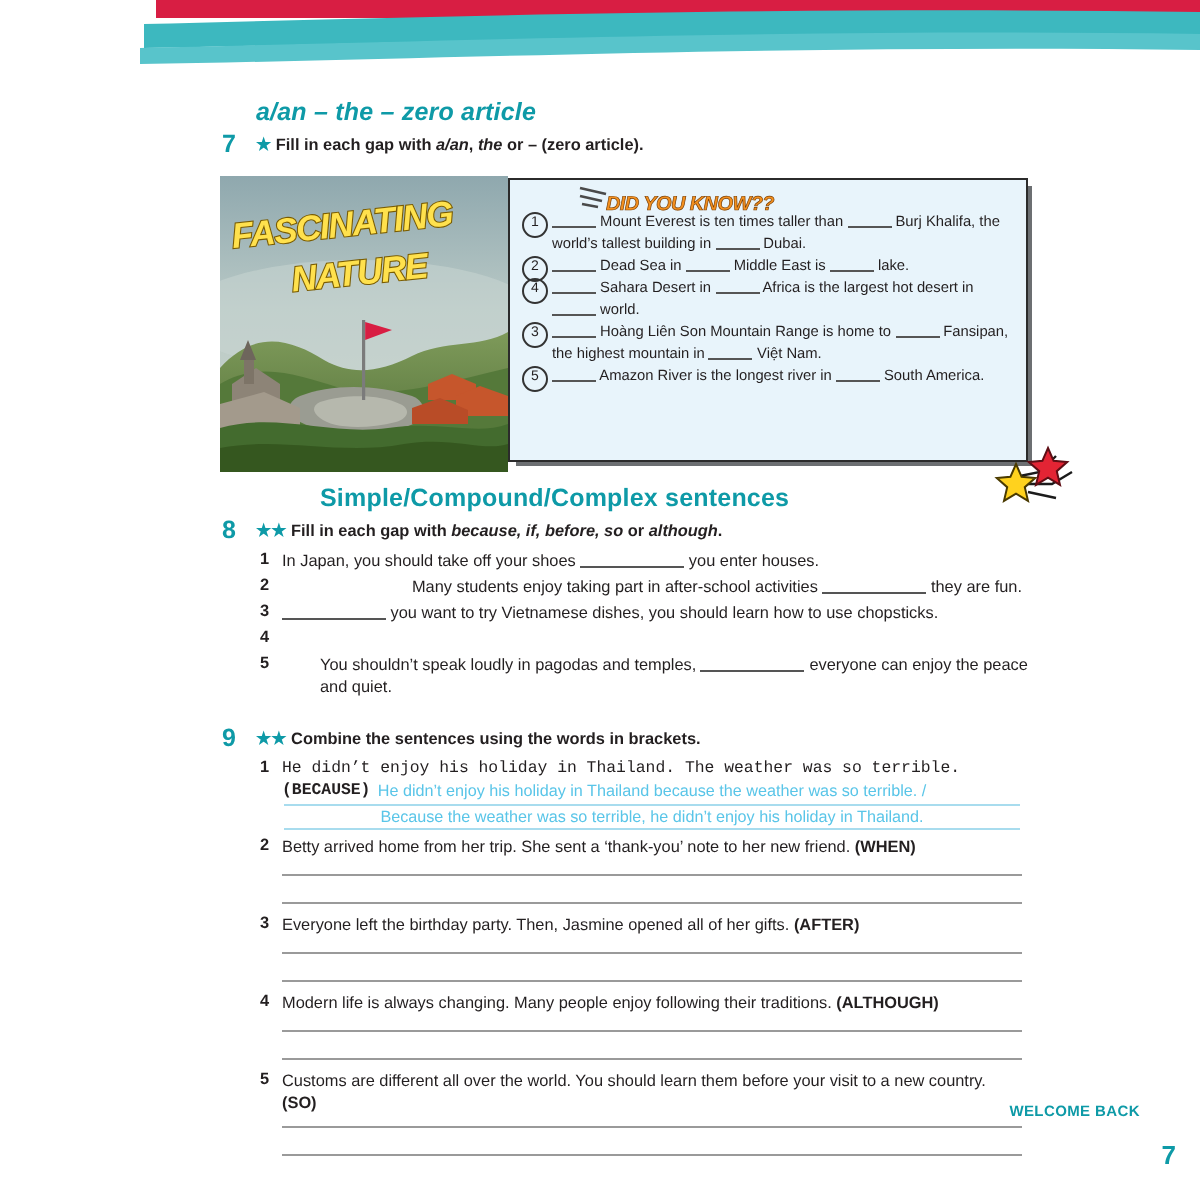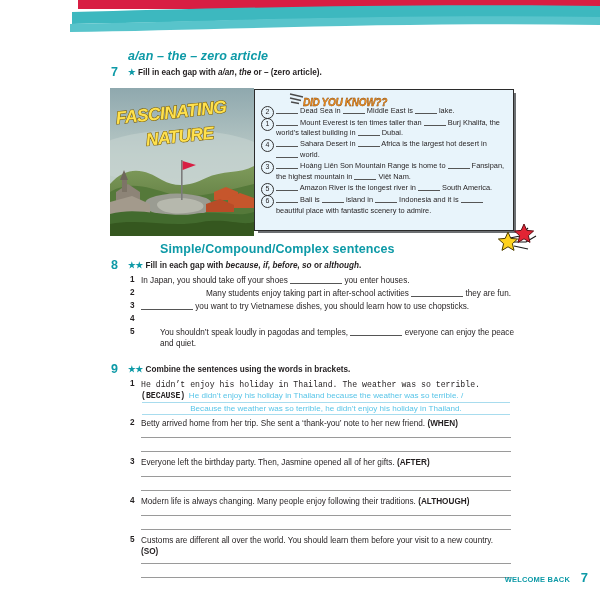--- a/index.html
+++ b/index.html
@@ -76,21 +76,21 @@
   
   .stardec{position:absolute;left:488px;top:216px;width:60px;height:44px;}
 
   
   .aline{position:absolute;border-bottom:1px solid #9a9a9a;height:0;}
 
   .answer{
     position:absolute;font-size:8.1px;line-height:1.45;color:#59c5e8;
   }
   .answer span{border-bottom:.9px solid #a8dcee;display:inline-block;}
-  .footer-txt{position:absolute;right:30px;top:575px;font-size:7.5px;font-weight:bold;color:#0e9aa7;letter-spacing:.2px;}
+  .footer-txt{position:absolute;right:30px;top:551px;font-size:7.5px;font-weight:bold;color:#0e9aa7;letter-spacing:.2px;}
   .footer-pg{position:absolute;right:12px;top:570px;font-size:13px;font-weight:bold;color:#0e9aa7;}
 </style>
 </head>
 <body>
 
 <div class="topbanner">
   <svg width="600" height="40" viewBox="0 0 600 40">
     <path d="M78,0 L600,0 L600,8 C470,6 300,10 200,9 L78,9 Z" fill="#d81e43"></path>
     <path d="M72,12 C200,9 380,3 600,6 L600,18 C380,15 200,22 72,24 Z" fill="#3db8bf"></path>
     <path d="M70,24 C210,21 400,14 600,17 L600,25 C400,22 210,30 70,32 Z" fill="#58c4cb"></path>
@@ -164,48 +164,44 @@
       <path d="M2,9 L10,10.5" stroke="#4a4a4a" stroke-width="1.3" fill="none"></path>
     </svg>
 
     <div class="dyk-head">
       <span class="txt">DID YOU KNOW??</span>
     </div>
 
     <div class="dyk-list">
 
       <div class="dyk-item">
+        <div class="circnum">1</div>
+        <div class="dyk-text"><span class="dgap"></span><span> Mount Everest is ten times taller than </span><span class="dgap"></span><span> Burj Khalifa, the world’s tallest building in </span><span class="dgap"></span><span> Dubai.</span></div>
+      </div>
+
+      <div class="dyk-item">
         <div class="circnum">2</div>
         <div class="dyk-text"><span class="dgap"></span><span> Dead Sea in </span><span class="dgap"></span><span> Middle East is </span><span class="dgap"></span><span> lake.</span></div>
       </div>
 
       <div class="dyk-item">
-        <div class="circnum">1</div>
-        <div class="dyk-text"><span class="dgap"></span><span> Mount Everest is ten times taller than </span><span class="dgap"></span><span> Burj Khalifa, the world’s tallest building in </span><span class="dgap"></span><span> Dubai.</span></div>
-      </div>
-
-      <div class="dyk-item">
         <div class="circnum">4</div>
         <div class="dyk-text"><span class="dgap"></span><span> Sahara Desert in </span><span class="dgap"></span><span> Africa is the largest hot desert in </span><span class="dgap"></span><span> world.</span></div>
       </div>
 
       <div class="dyk-item">
         <div class="circnum">3</div>
         <div class="dyk-text"><span class="dgap"></span><span> Hoàng Liên Son Mountain Range is home to </span><span class="dgap"></span><span> Fansipan, the highest mountain in </span><span class="dgap"></span><span> Việt Nam.</span></div>
       </div>
 
       <div class="dyk-item">
         <div class="circnum">5</div>
         <div class="dyk-text"><span class="dgap"></span><span> Amazon River is the longest river in </span><span class="dgap"></span><span> South America.</span></div>
       </div>
 
-      <div class="dyk-item">
-        <div class="circnum">6</div>
-        <div class="dyk-text"><span class="dgap"></span><span> Bali is </span><span class="dgap"></span><span> island in </span><span class="dgap"></span><span> Indonesia and it is </span><span class="dgap"></span><span> beautiful place with fantastic scenery to admire.</span></div>
-      </div>
 
     </div>
   </div>
 
   <div class="stardec">
     <svg width="60" height="44" viewBox="0 0 60 44">
       <path d="M22,22 L32,20 L40,12" stroke="#1b1b1b" stroke-width="1.2" fill="none"></path>
       <path d="M26,26 L38,26 L48,20" stroke="#1b1b1b" stroke-width="1.2" fill="none"></path>
       <path d="M26,30 L40,33" stroke="#1b1b1b" stroke-width="1.2" fill="none"></path>
       <path d="M20,16 L22.8,22.4 L29.6,23 L24.4,27.6 L26,34.4 L20,30.8 L14,34.4 L15.6,27.6 L10.4,23 L17.2,22.4 Z" fill="#ffd21e" stroke="#4a3a00" stroke-width="1"></path>

